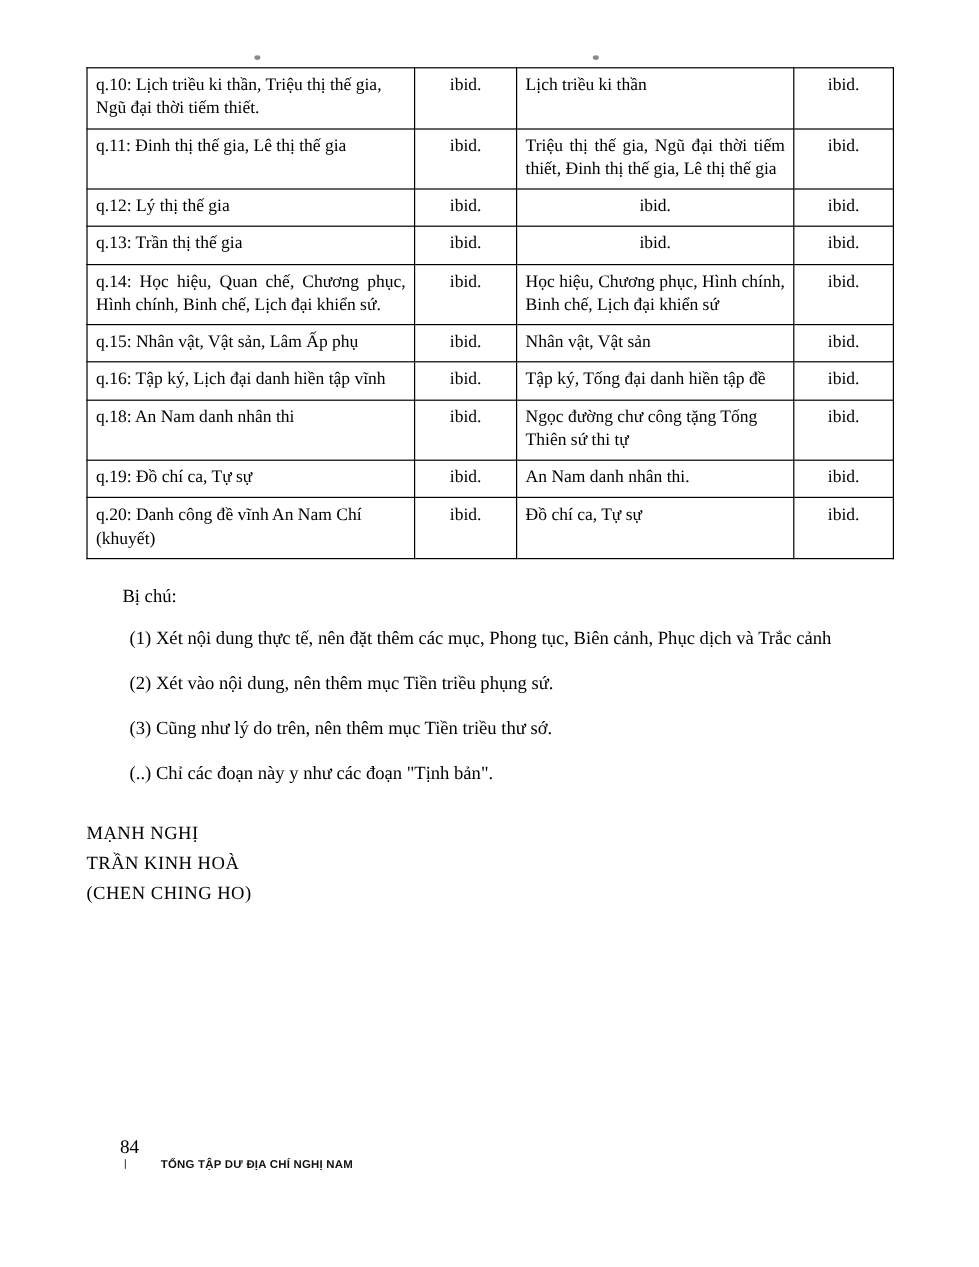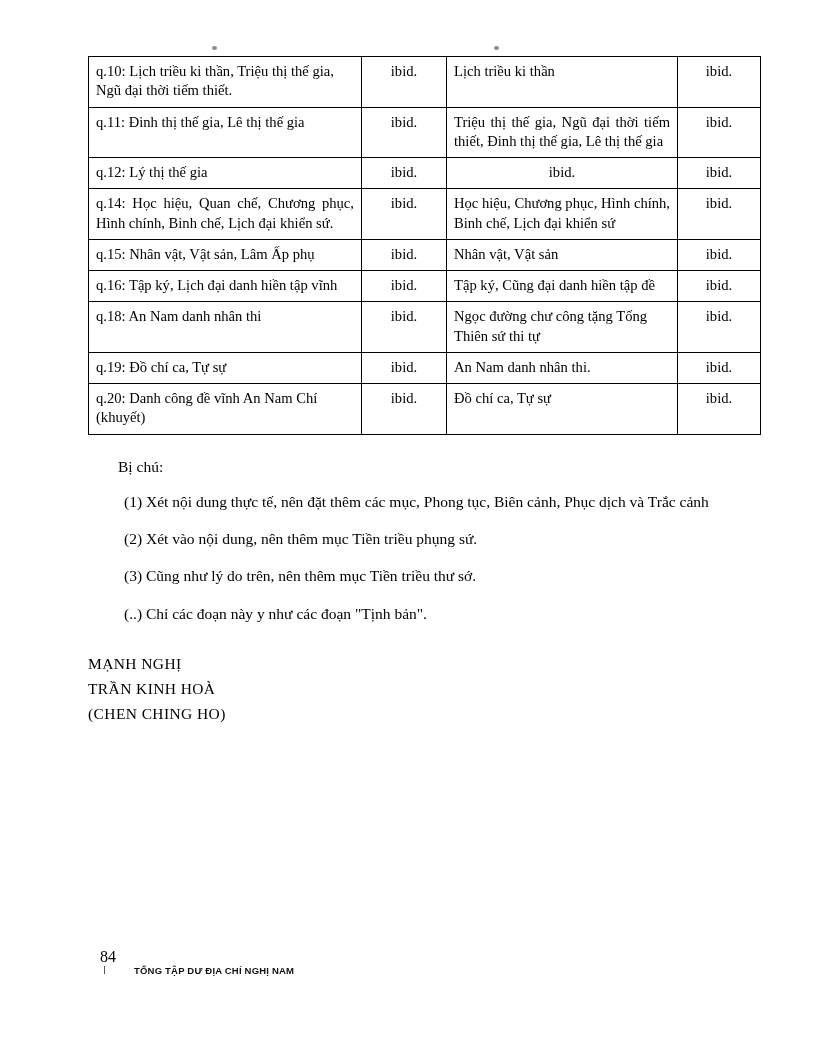--- a/index.html
+++ b/index.html
@@ -16,21 +16,21 @@
     overflow: hidden;
   }
   .page {
     position: absolute;
     left: 0; top: 0;
     width: 816px;
     height: 1056px;
   }
   .content {
     position: absolute;
-    left: 88px;
+    left: 72px;
     top: 56px;
     width: 640px;
   }
 
   
   table.doc-table {
     border-collapse: collapse;
     width: 612px;
     table-layout: fixed;
     margin-left: 0px;
@@ -137,35 +137,41 @@
           <td class="col-c justify">Triệu thị thế gia, Ngũ đại thời tiếm thiết, Đinh thị thế gia, Lê thị thế gia</td>
           <td class="col-d">ibid.</td>
         </tr>
         <tr>
           <td class="col-a">q.12: Lý thị thế gia</td>
           <td class="col-b">ibid.</td>
           <td class="col-c center">ibid.</td>
           <td class="col-d">ibid.</td>
         </tr>
         <tr>
+          <td class="col-a">q.13: Trần thị thế gia</td>
+          <td class="col-b">ibid.</td>
+          <td class="col-c center">ibid.</td>
+          <td class="col-d">ibid.</td>
+        </tr>
+        <tr>
           <td class="col-a justify">q.14: Học hiệu, Quan chế, Chương phục, Hình chính, Binh chế, Lịch đại khiển sứ.</td>
           <td class="col-b">ibid.</td>
           <td class="col-c justify">Học hiệu, Chương phục, Hình chính, Binh chế, Lịch đại khiển sứ</td>
           <td class="col-d">ibid.</td>
         </tr>
         <tr>
           <td class="col-a">q.15: Nhân vật, Vật sản, Lâm Ấp phụ</td>
           <td class="col-b">ibid.</td>
           <td class="col-c">Nhân vật, Vật sản</td>
           <td class="col-d">ibid.</td>
         </tr>
         <tr>
           <td class="col-a">q.16: Tập ký, Lịch đại danh hiền tập vĩnh</td>
           <td class="col-b">ibid.</td>
-          <td class="col-c">Tập ký, Cũng đại danh hiền tập đề</td>
+          <td class="col-c">Tập ký, Tống đại danh hiền tập đề</td>
           <td class="col-d">ibid.</td>
         </tr>
         <tr>
           <td class="col-a">q.18: An Nam danh nhân thi</td>
           <td class="col-b">ibid.</td>
           <td class="col-c">Ngọc đường chư công tặng Tống Thiên sứ thi tự</td>
           <td class="col-d">ibid.</td>
         </tr>
         <tr>
           <td class="col-a">q.19: Đồ chí ca, Tự sự</td>

